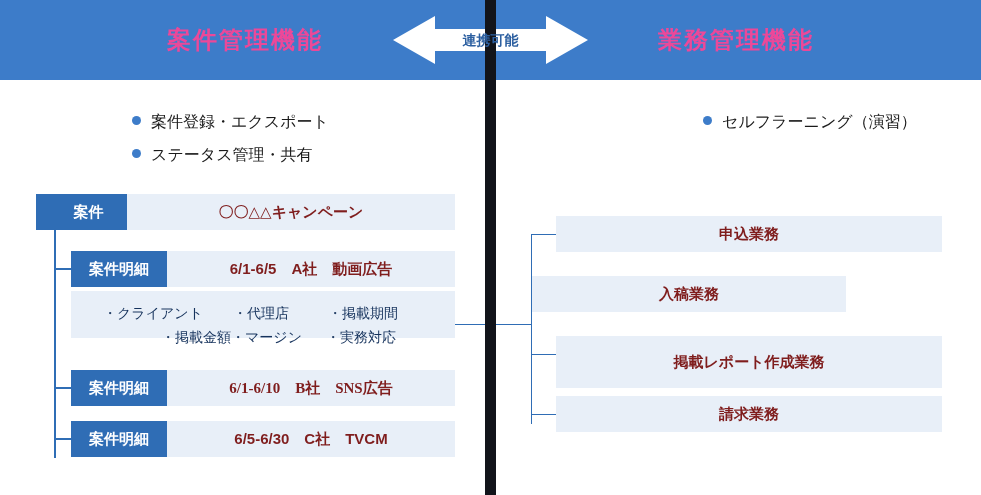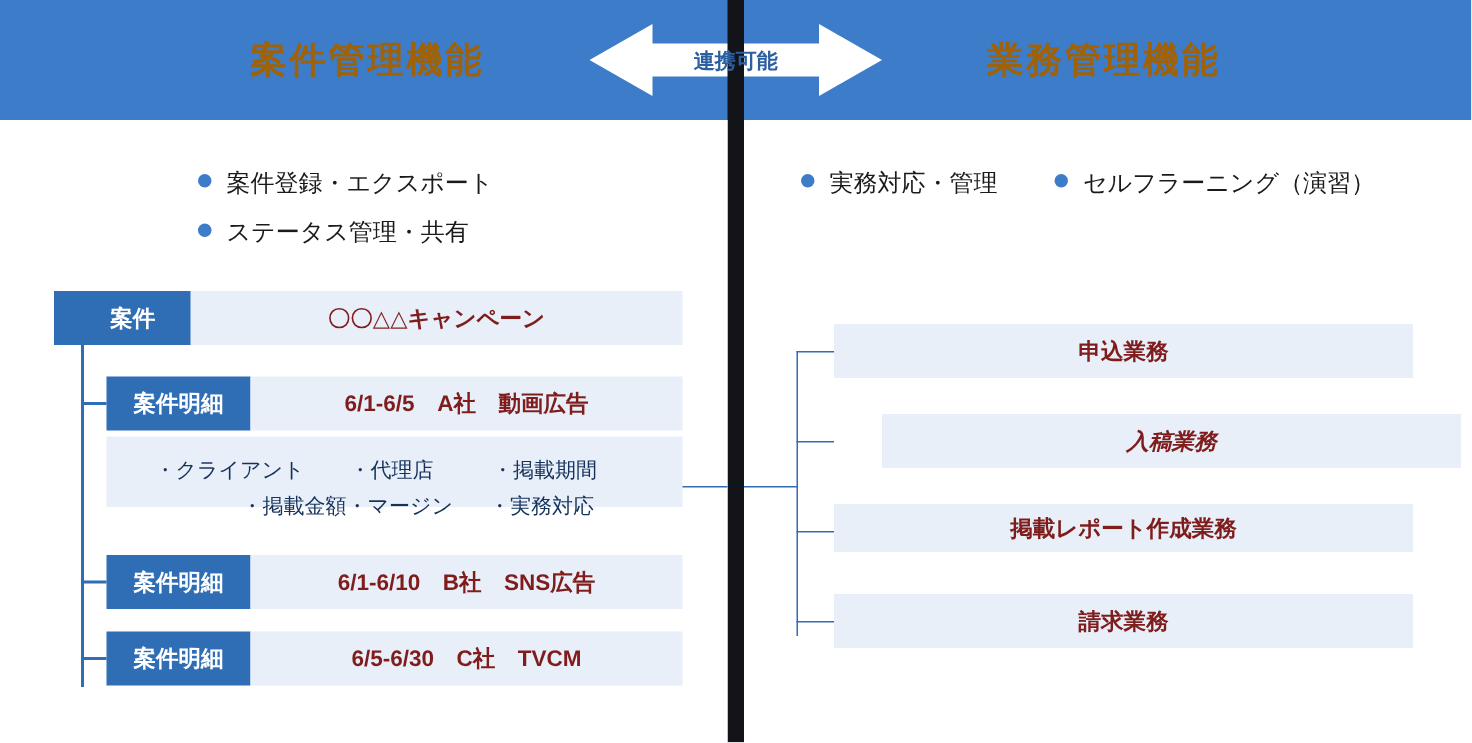--- a/index.html
+++ b/index.html
@@ -25,21 +25,21 @@
     top: 0;
     width: 981px;
     height: 80px;
     background: #3d7cc9;
   }
   .header-title {
     position: absolute;
     top: 24px;
     font-size: 24px;
     font-weight: bold;
-    color: #a16207;
+    color: #ec4899;
     letter-spacing: 2px;
     text-align: center;
   }
   #title-left  { left: 0;   width: 490px; }
   #title-right { left: 491px; width: 490px; }
 
   
   .divider {
     position: absolute;
     left: 485px;
@@ -201,41 +201,38 @@
       <span class="detail-cell">・掲載期間</span>
     </div>
     <div class="detail-line">
       <span class="detail-cell" style="width:130px; padding-left:30px;text-align:right;">・掲載金額</span>
       <span class="detail-cell" style="width:95px;">・マージン</span>
       <span class="detail-cell">・実務対応</span>
     </div>
   </div>
 
   <div class="box box-blue" style="left:71px; top:370px; width:96px; height:36px;">案件明細</div>
-  <div class="box box-light" style="left:167px; top:370px; width:288px; height:36px;">6/1-6/10　B社　SNS広告</div>
+  <div class="box box-light" style="left:167px; top:370px; width:288px; height:36px;font-family:Liberation Serif, serif;">6/1-6/10　B社　SNS広告</div>
 
   <div class="box box-blue" style="left:71px; top:421px; width:96px; height:36px;">案件明細</div>
   <div class="box box-light" style="left:167px; top:421px; width:288px; height:36px;">6/5-6/30　C社　TVCM</div>
 
   <div class="ln ln-h" style="left:455px; top:324px; width:30px; height:1px;"></div>
 
   <div class="panel-right"></div>
 
-  <div class="bullet-row" style="left:534px; top:112px;">
-    <span class="dot"></span><span class="btxt">実務対応・管理</span>
-  </div>
   <div class="bullet-row" style="left:703px; top:112px;">
     <span class="dot"></span><span class="btxt">セルフラーニング（演習）</span>
   </div>
 
   <div class="ln ln-v" style="left:531px; top:234px; width:1px; height:190px;"></div>
   <div class="ln ln-h" style="left:531px; top:234px; width:25px; height:1px;"></div>
   <div class="ln ln-h" style="left:531px; top:294px; width:25px; height:1px;"></div>
   <div class="ln ln-h" style="left:531px; top:354px; width:25px; height:1px;"></div>
   <div class="ln ln-h" style="left:531px; top:414px; width:25px; height:1px;"></div>
   <div class="ln ln-h" style="left:496px; top:324px; width:36px; height:1px;"></div>
 
   <div class="box box-light" style="left:556px; top:216px; width:386px; height:36px;">申込業務</div>
-  <div class="box box-light" style="left:588px; top:276px; width:386px; height:36px;font-style:italic;">入稿業務</div>
-  <div class="box box-light" style="left:556px; top:336px; width:386px; height:32px;">掲載レポート作成業務</div>
+  <div class="box box-light" style="left:532px; top:276px; width:314px; height:36px;">入稿業務</div>
+  <div class="box box-light" style="left:556px; top:336px; width:386px; height:52px;">掲載レポート作成業務</div>
   <div class="box box-light" style="left:556px; top:396px; width:386px; height:36px;">請求業務</div>
 
 </div>
 
 </body></html>

